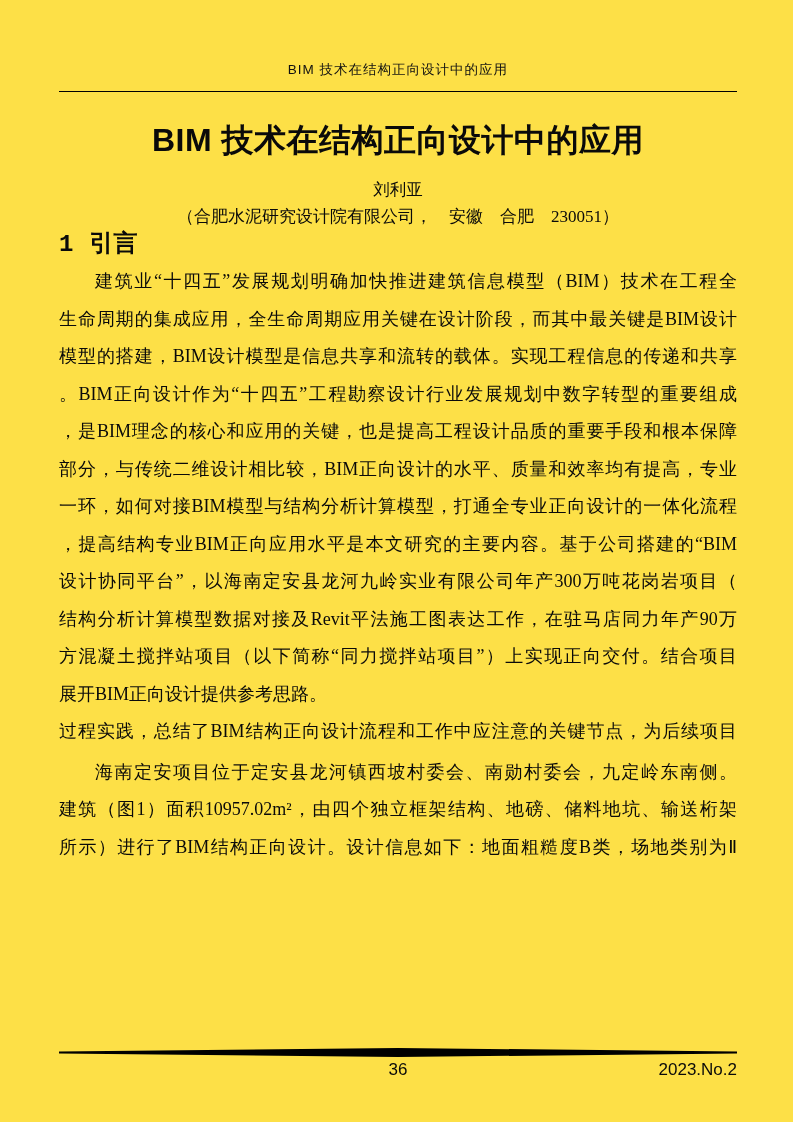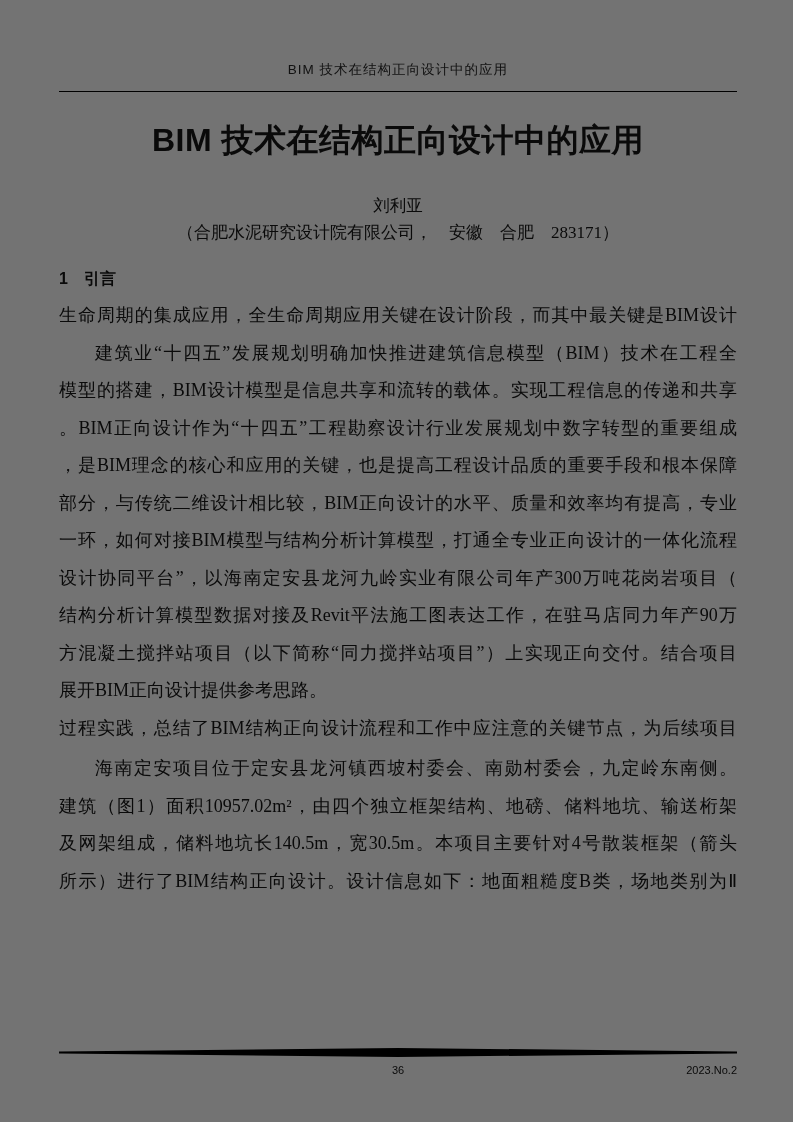--- a/index.html
+++ b/index.html
@@ -5,21 +5,21 @@
   html, body { margin: 0; padding: 0; }
   body {
     width: 793px; height: 1122px;
     background: #ffffff;
     color: #0a0a0a;
     font-family: "Liberation Sans", sans-serif;
   }
   .sheet {
     position: relative;
     width: 793px; height: 1122px;
-    background: #737373;
+    background: #fde047;
     overflow: hidden;
   }
   .content {
     position: absolute;
     left: 59px; top: 0;
     width: 678px;
   }
   .running-head {
     margin-top: 60px;
     text-align: center;
@@ -37,38 +37,37 @@
   .paper-title {
     margin: 26px 0 0 0;
     text-align: center;
     font-family: "Liberation Sans", sans-serif;
     font-weight: 700;
     font-size: 32px;
     line-height: 44px;
     letter-spacing: 0.5px;
   }
   .author {
-    margin-top: 33px;
+    margin-top: 17px;
     text-align: center;
     font-family: "Liberation Serif", serif;
     font-size: 16.5px;
     line-height: 22px;
   }
   .affiliation {
     margin-top: 3px;
     text-align: center;
     font-family: "Liberation Serif", serif;
     font-size: 17px;
     line-height: 26px;
   }
   .sec-head {
-    margin-top: 18px;
-    font-family: Liberation Sans, sans-serif;
+    font-family: Liberation Mono, monospace;
     font-weight: 700;
-    font-size: 16px;
+    font-size: 24px;
     line-height: 30px;
   }
   .sec-num { display: inline-block; margin-right: 16px; }
   .para { margin-top: 3px; }
   .bl {
     font-family: "Liberation Serif", serif;
     font-size: 18px;
     height: 37.5px;
     line-height: 37.5px;
     text-align: justify;
@@ -85,66 +84,66 @@
   .footer-bar {
     height: 9px;
     background: #000;
     clip-path: polygon(0 38%, 50% 0, 100% 38%, 100% 62%, 50% 100%, 0 62%);
   }
   .footer-row {
     position: relative;
     margin-top: 4px;
     height: 18px;
     font-family: "Liberation Sans", sans-serif;
-    font-size: 11px;
+    font-size: 17px;
     line-height: 18px;
   }
   .page-number {
     position: absolute; left: 50%;
     transform: translateX(-50%);
   }
   .issue-label { position: absolute; right: 0; }
 </style>
 </head>
 <body>
 
 <div class="sheet">
   <div class="content">
 
     <div class="running-head">BIM 技术在结构正向设计中的应用</div>
     <div class="head-rule"></div>
 
     <h1 class="paper-title">BIM 技术在结构正向设计中的应用</h1>
     <div class="author">刘利亚</div>
-    <div class="affiliation">（合肥水泥研究设计院有限公司，　安徽　合肥　283171）</div>
+    <div class="affiliation">（合肥水泥研究设计院有限公司，　安徽　合肥　230051）</div>
 
     <div class="sec-head">
       <span class="sec-num">1</span><span class="sec-title">引言</span>
     </div>
 
     <div class="para">
+      <div class="bl first">建筑业“十四五”发展规划明确加快推进建筑信息模型（BIM）技术在工程全</div>
       <div class="bl">生命周期的集成应用，全生命周期应用关键在设计阶段，而其中最关键是BIM设计</div>
-      <div class="bl first">建筑业“十四五”发展规划明确加快推进建筑信息模型（BIM）技术在工程全</div>
       <div class="bl">模型的搭建，BIM设计模型是信息共享和流转的载体。实现工程信息的传递和共享</div>
       <div class="bl">。BIM正向设计作为“十四五”工程勘察设计行业发展规划中数字转型的重要组成</div>
       <div class="bl">，是BIM理念的核心和应用的关键，也是提高工程设计品质的重要手段和根本保障</div>
       <div class="bl">部分，与传统二维设计相比较，BIM正向设计的水平、质量和效率均有提高，专业</div>
       <div class="bl">一环，如何对接BIM模型与结构分析计算模型，打通全专业正向设计的一体化流程</div>
+      <div class="bl">，提高结构专业BIM正向应用水平是本文研究的主要内容。基于公司搭建的“BIM</div>
       <div class="bl">设计协同平台”，以海南定安县龙河九岭实业有限公司年产300万吨花岗岩项目（</div>
       <div class="bl">结构分析计算模型数据对接及Revit平法施工图表达工作，在驻马店同力年产90万</div>
       <div class="bl">方混凝土搅拌站项目（以下简称“同力搅拌站项目”）上实现正向交付。结合项目</div>
       <div class="bl plain">展开BIM正向设计提供参考思路。</div>
       <div class="bl">过程实践，总结了BIM结构正向设计流程和工作中应注意的关键节点，为后续项目</div>
     </div>
 
 
     <div class="para">
       <div class="bl first">海南定安项目位于定安县龙河镇西坡村委会、南勋村委会，九定岭东南侧。</div>
       <div class="bl">建筑（图1）面积10957.02m²，由四个独立框架结构、地磅、储料地坑、输送桁架</div>
-      <div class="bl">及网架组成，储料地坑长140.5m，宽30.5m。本项目主要针对4号散装框架（箭头</div>
       <div class="bl">所示）进行了BIM结构正向设计。设计信息如下：地面粗糙度B类，场地类别为Ⅱ</div>
     </div>
 
   </div>
 
   <div class="footer">
     <div class="footer-bar"></div>
     <div class="footer-row">
       <span class="page-number">36</span>
       <span class="issue-label">2023.No.2</span>

